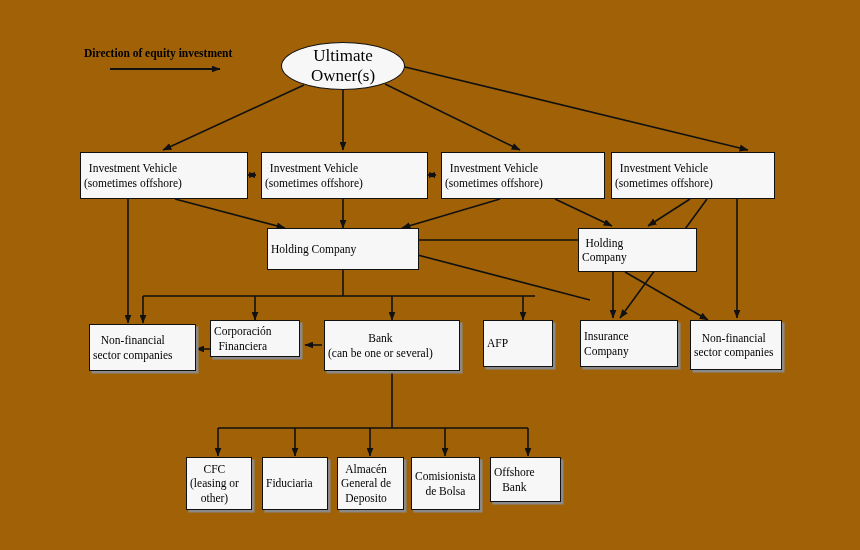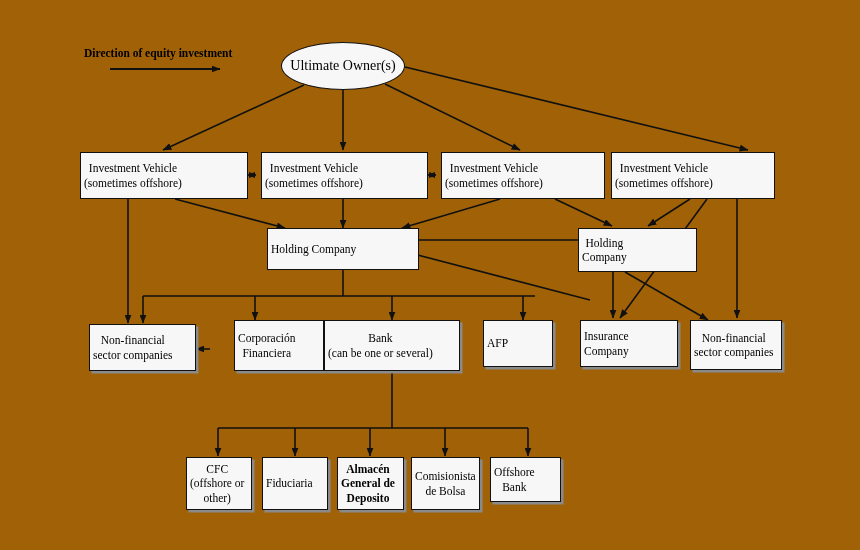--- a/index.html
+++ b/index.html
@@ -7,21 +7,21 @@
   #canvas{position:relative;width:860px;height:550px;background:#a16207;overflow:hidden;}
   #wires{position:absolute;left:0;top:0;width:860px;height:550px;}
   .node{position:absolute;box-sizing:border-box;background:#f7f7f7;border:1.6px solid #111;
         display:flex;align-items:center;text-align:center;
         font-size:11.5px;line-height:1.22;color:#000;z-index:2;}
   .node.shadow{box-shadow:2.5px 2.5px 0 0 #8a8a8a;}
   .node .lbl{display:block;padding:0 3px;}
   .node .lbl .l2{display:block;}
   .ellipse{position:absolute;box-sizing:border-box;background:#f7f7f7;border:1.6px solid #111;
            border-radius:50%;display:flex;align-items:center;justify-content:center;
-           font-size:14px;z-index:2;text-align:center;}
+           font-size:17px;z-index:2;text-align:center;}
   .legend{position:absolute;font-size:11.5px;font-weight:bold;color:#000;z-index:3;white-space:nowrap;}
 </style>
 </head>
 <body>
 
 <div id="canvas">
 
   <svg id="wires" viewBox="0 0 860 550">
     <defs>
       <marker id="ah" markerWidth="9" markerHeight="7" refX="8.4" refY="3.5" orient="auto" markerUnits="userSpaceOnUse">
@@ -138,21 +138,21 @@
       <span class="l2">Company</span>
     </span>
   </div>
 
   <div class="node shadow" style="left:89px;top:324px;width:107px;height:47px;">
     <span class="lbl">
       <span>Non-financial</span>
       <span class="l2">sector companies</span>
     </span>
   </div>
-  <div class="node shadow" style="left:210px;top:320px;width:90px;height:51px;margin-left:24px;">
+  <div class="node shadow" style="left:210px;top:320px;width:90px;height:37px;">
     <span class="lbl">
       <span>Corporación</span>
       <span class="l2">Financiera</span>
     </span>
   </div>
   <div class="node shadow" style="left:324px;top:320px;width:136px;height:51px;">
     <span class="lbl">
       <span>Bank</span>
       <span class="l2">(can be one or several)</span>
     </span>
@@ -169,28 +169,28 @@
   <div class="node shadow" style="left:690px;top:320px;width:92px;height:50px;">
     <span class="lbl">
       <span>Non-financial</span>
       <span class="l2">sector companies</span>
     </span>
   </div>
 
   <div class="node shadow" style="left:186px;top:457px;width:66px;height:53px;">
     <span class="lbl">
       <span>CFC</span>
-      <span class="l2">(offshore or</span>
+      <span class="l2">(leasing or</span>
       <span class="l2">other)</span>
     </span>
   </div>
   <div class="node shadow" style="left:262px;top:457px;width:66px;height:53px;">
     <span class="lbl"><span>Fiduciaria</span></span>
   </div>
-  <div class="node shadow" style="left:337px;top:457px;width:67px;height:53px;font-weight:bold;">
+  <div class="node shadow" style="left:337px;top:457px;width:67px;height:53px;">
     <span class="lbl">
       <span>Almacén</span>
       <span class="l2">General de</span>
       <span class="l2">Deposito</span>
     </span>
   </div>
   <div class="node shadow" style="left:411px;top:457px;width:69px;height:53px;">
     <span class="lbl">
       <span>Comisionista</span>
       <span class="l2">de Bolsa</span>

